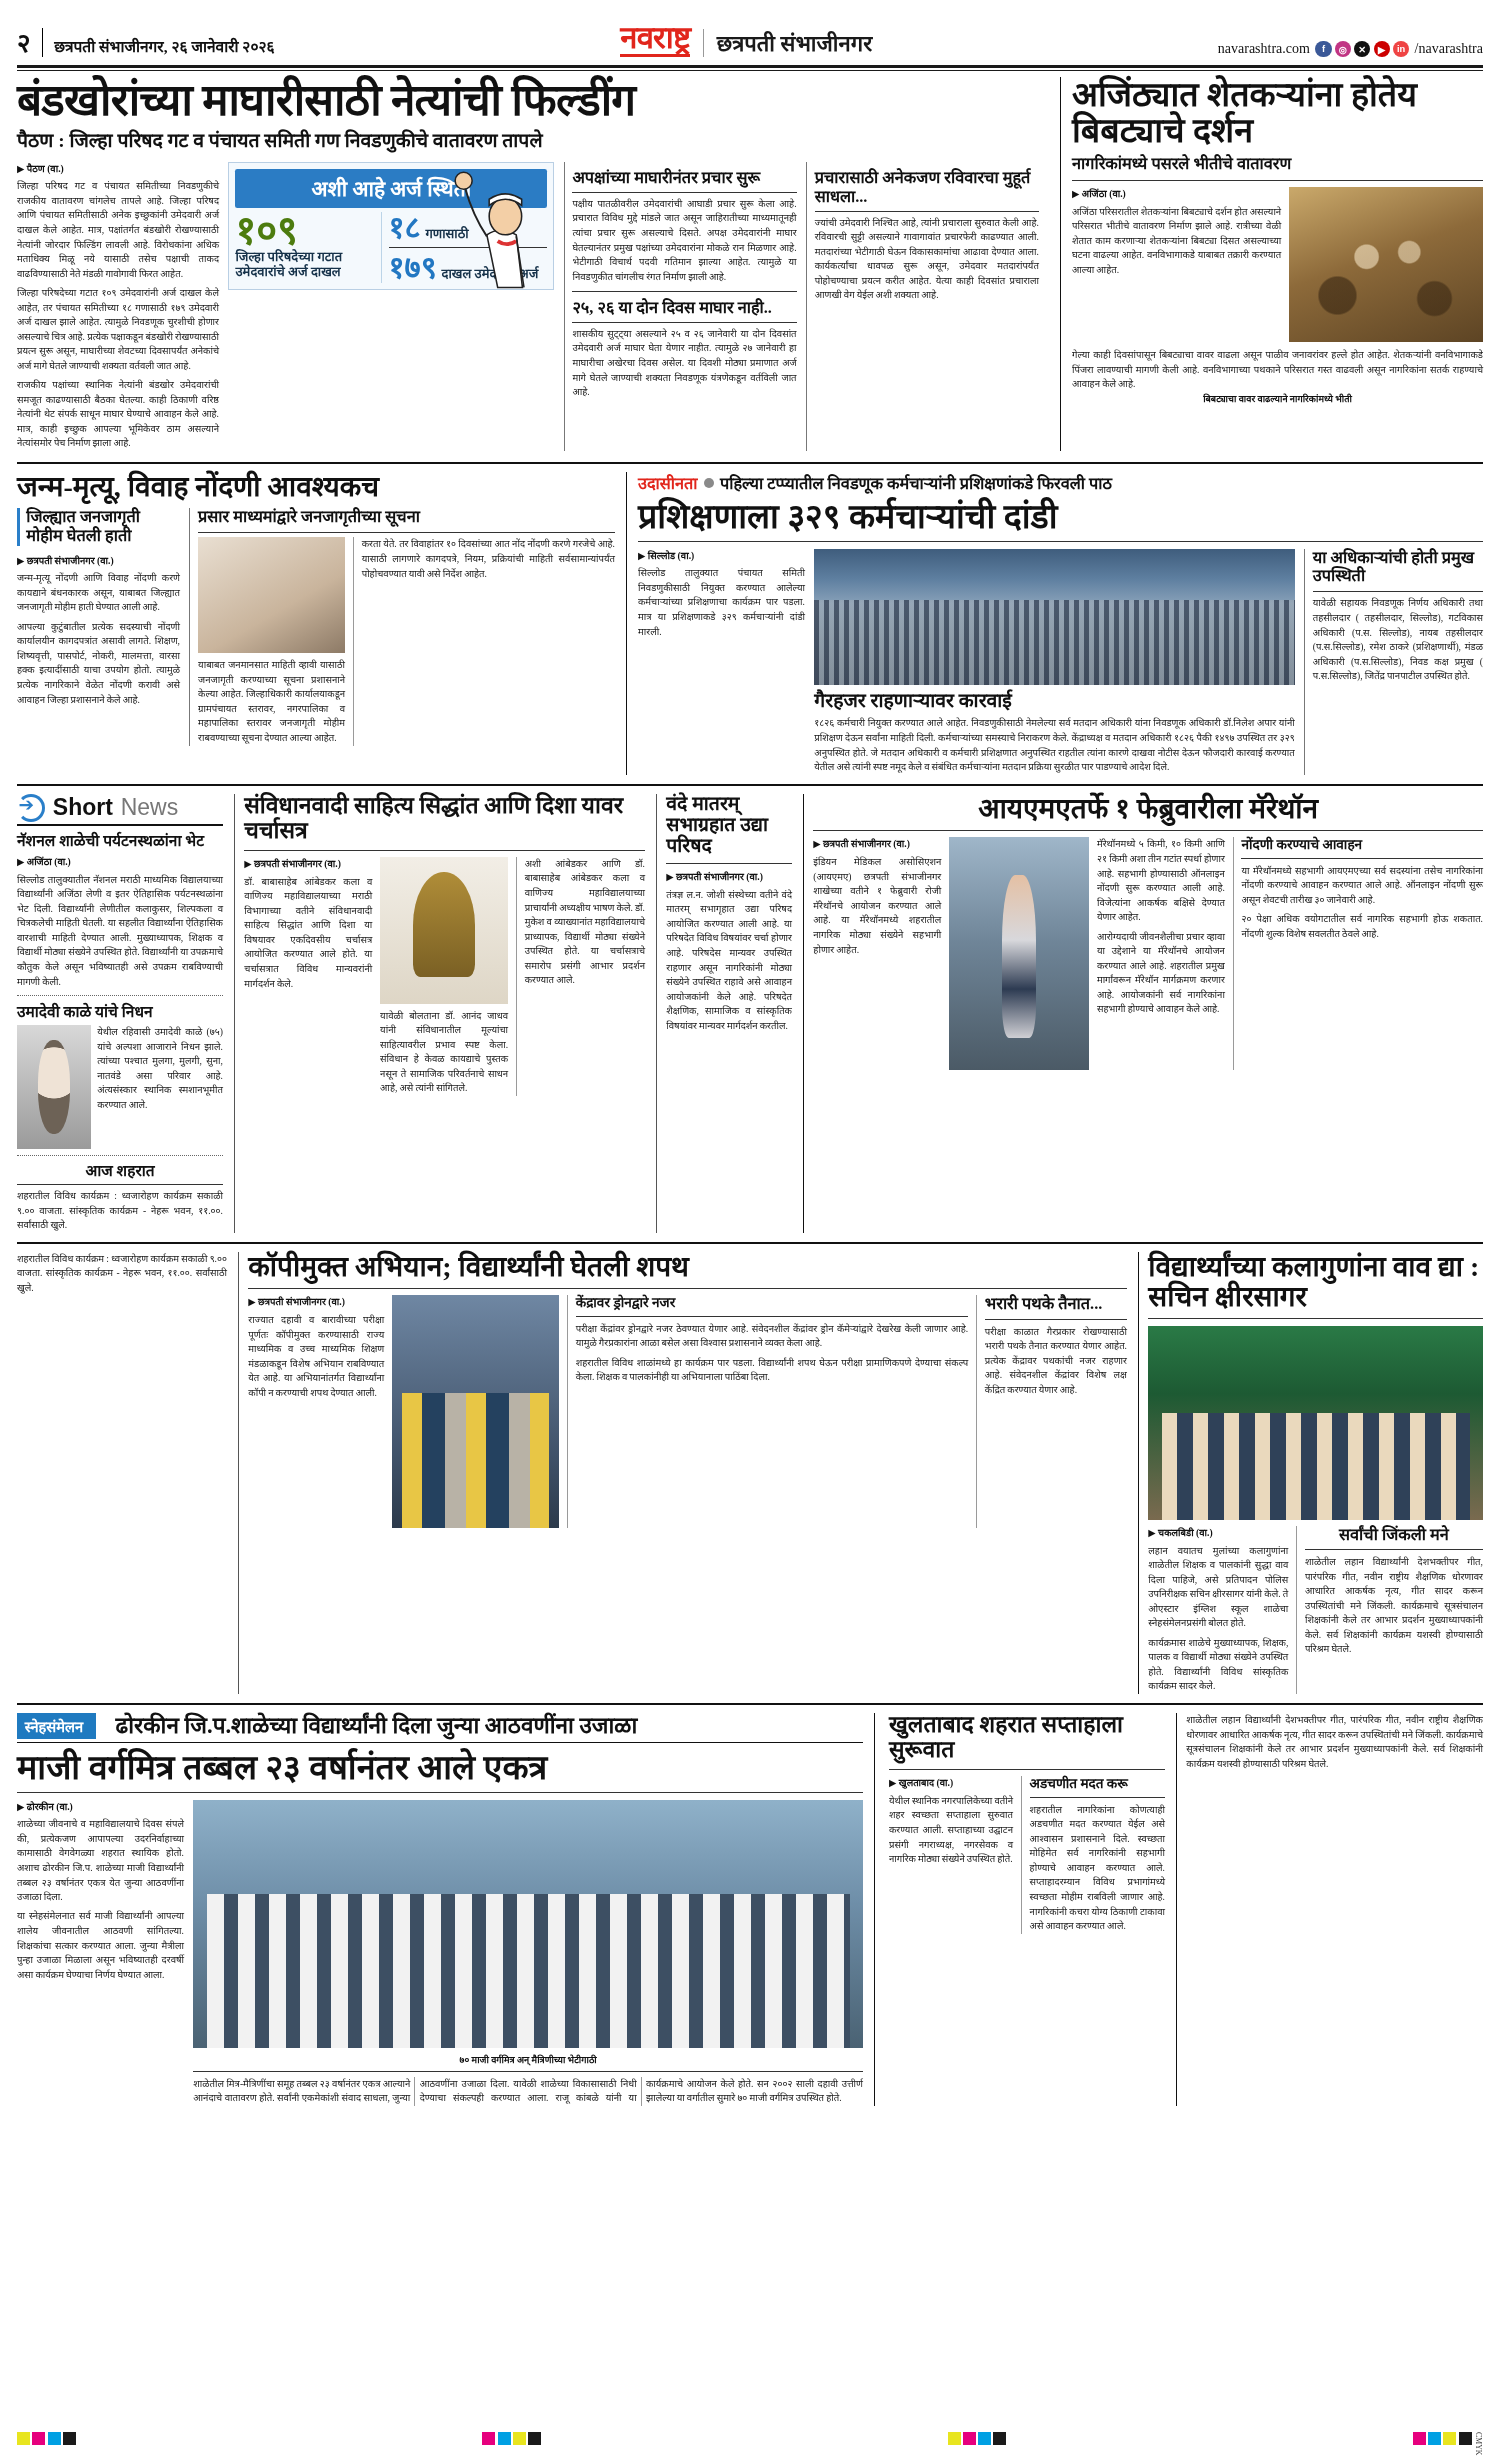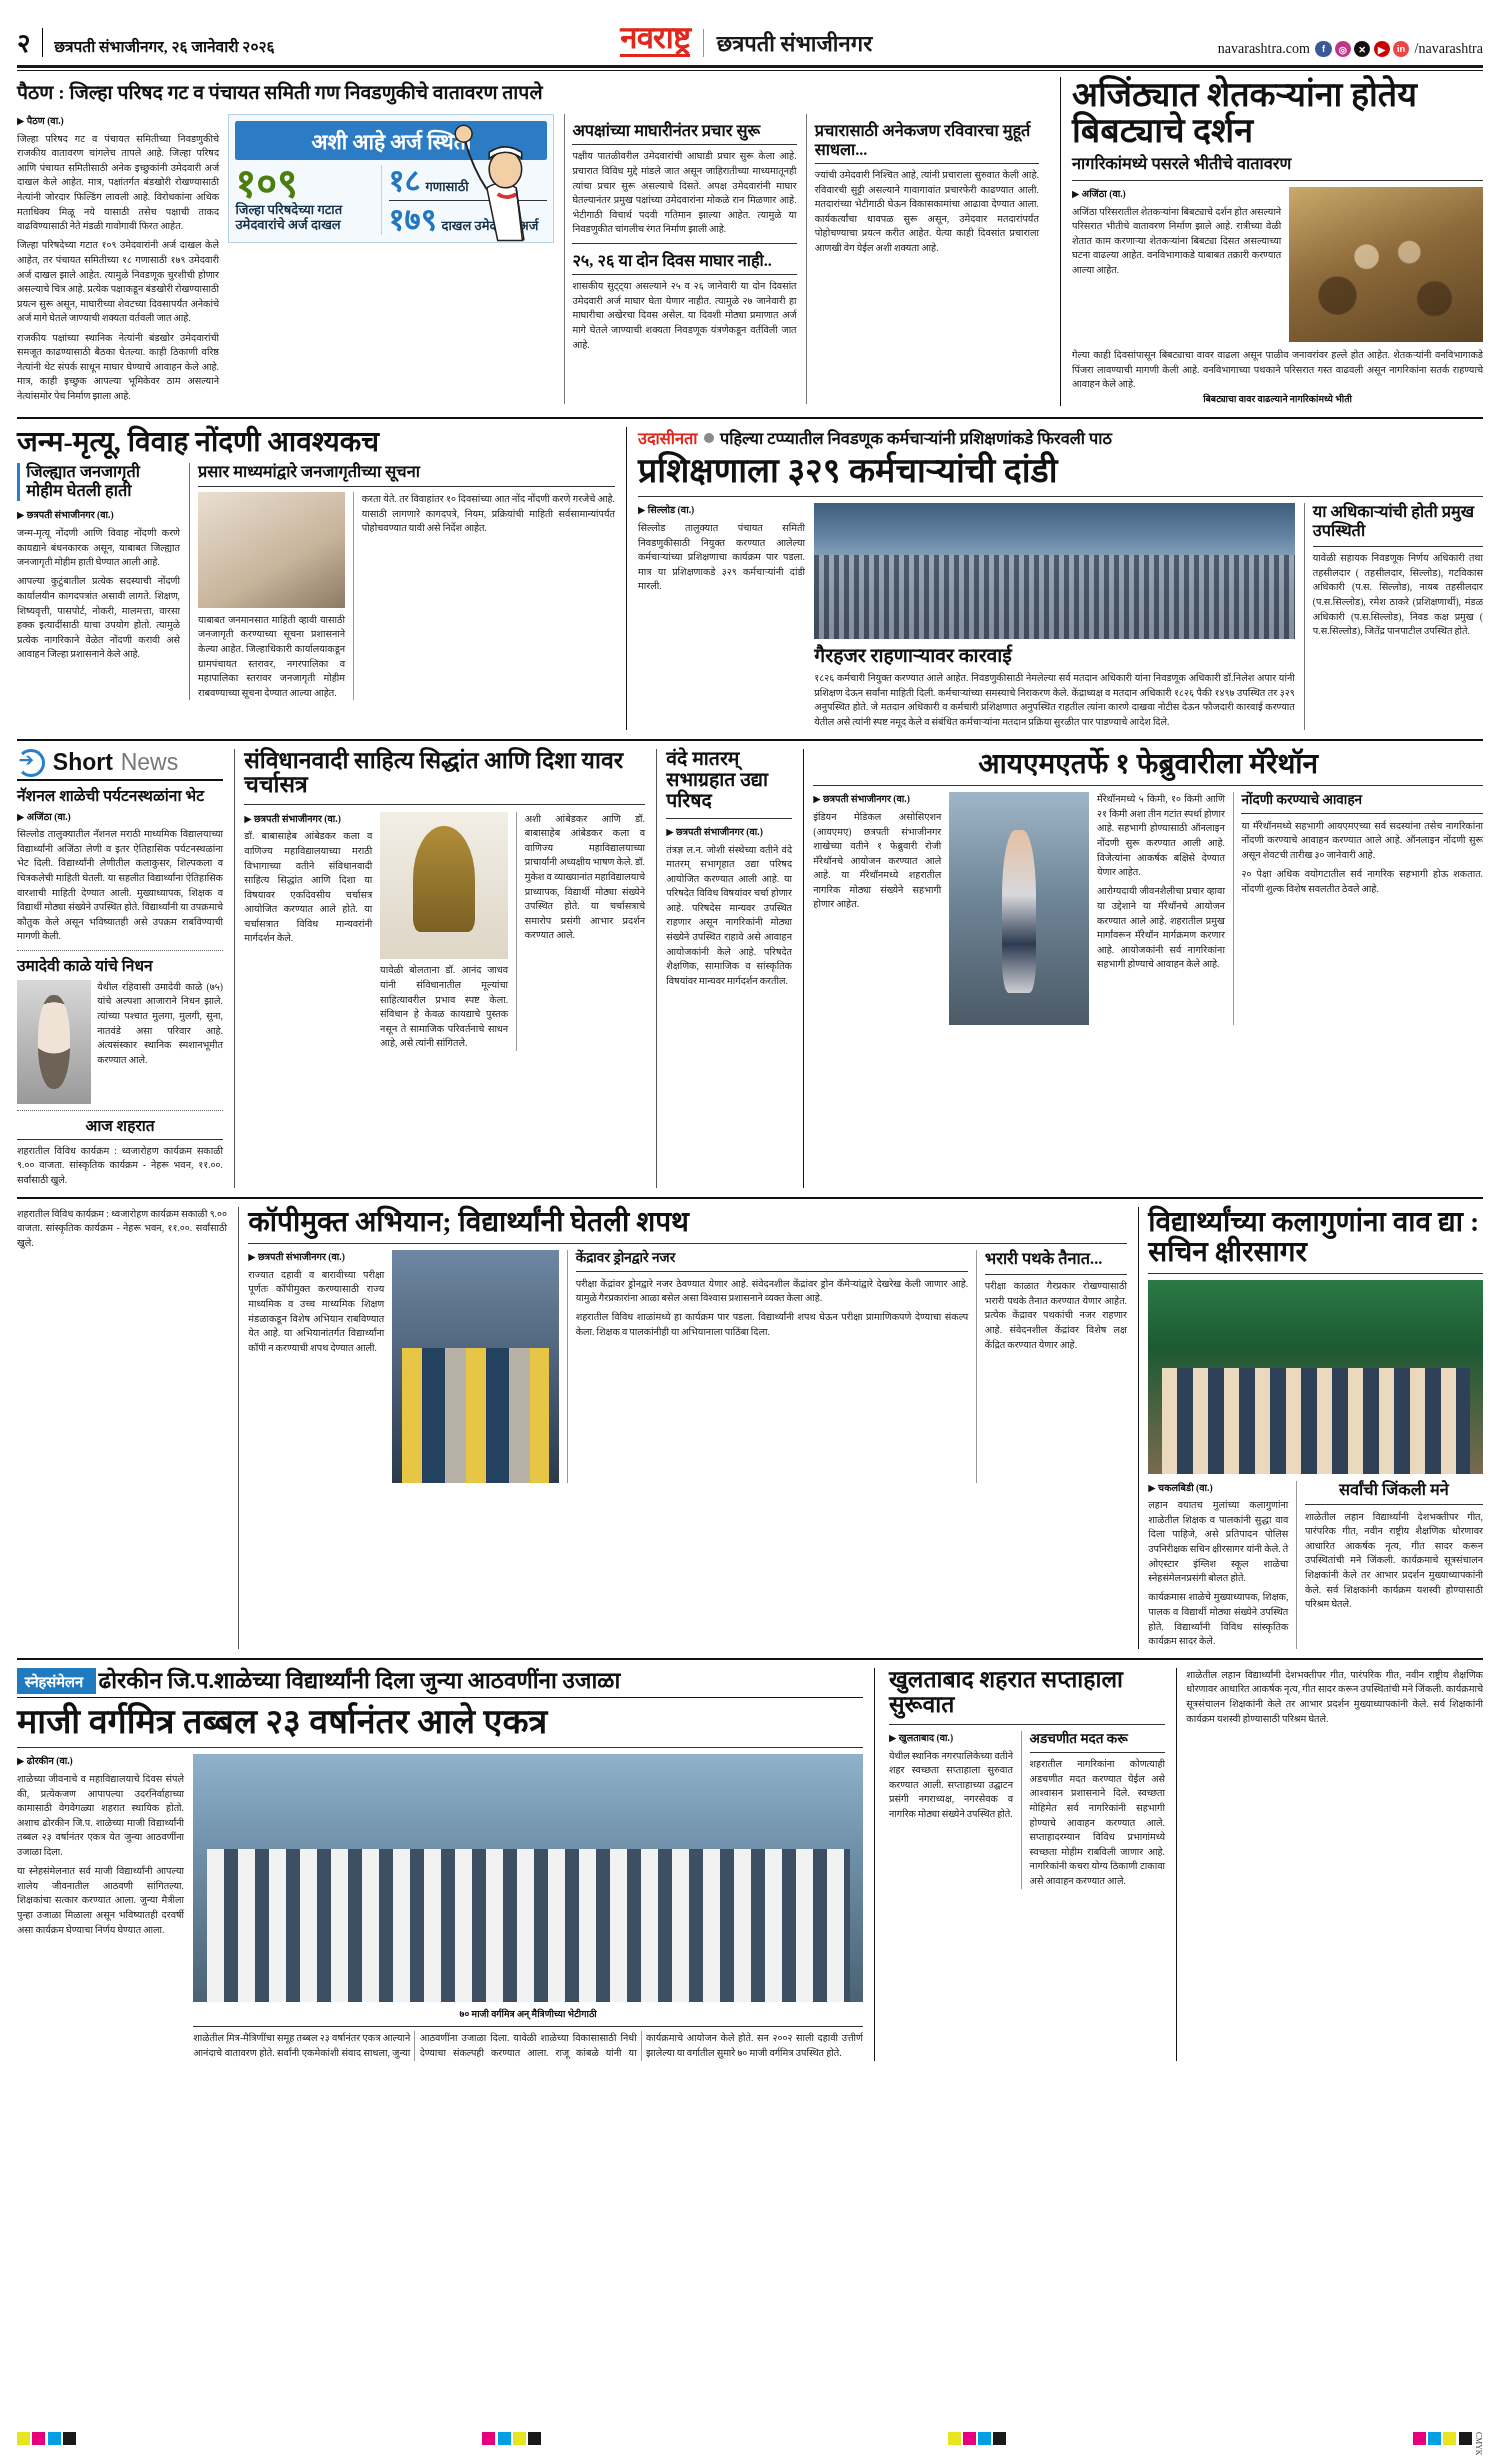--- a/index.html
+++ b/index.html
@@ -104,21 +104,21 @@
                 radial-gradient(circle at 75% 72%, rgba(40,25,10,.45) 0 9%, transparent 10%);
   }
 
   
   .mid { display: flex; gap: 11px; margin-top: 11px; border-top: 2.3px solid #111; padding-top: 7.8px; }
   .mid-left { width: 598px; }
   .mid-right { flex: 1; border-left: 1.6px solid #111; padding-left: 11px; }
 
   .tagflag {
     display: inline-block; background: #1f7ac0; color: #fff; font-size: 14.7px; font-weight: bold;
-    padding: 3.1px 12.4px 3.1px 7.8px; margin-right: 3px;
+    padding: 3.1px 12.4px 3.1px 7.8px; margin-right: 20px;
   }
   .tagflag-red { color: #e1261c; font-weight: bold; font-size: 16.3px; background: none; padding: 0; }
   .kicker-row { display: flex; align-items: center; gap: 6.2px; font-size: 16.3px; font-weight: bold; }
   .dot-grey { width: 10px; height: 10px; border-radius: 50%; background: #8a8a8a; display: inline-block; }
 
   
   .chart-wrap { display: flex; gap: 6.2px; align-items: flex-end; padding: 6.2px 0 0; }
   .chart-axis { border-left: 1.2px solid #333; border-bottom: 1.2px solid #333; display: flex;
     align-items: flex-end; gap: 11px; padding: 0 7.8px 0 9.3px; height: 147px; }
   .bar { width: 26px; background: #ec5b22; }
@@ -220,20 +220,21 @@
       <span class="handle">/navarashtra</span>
     </div>
   </div>
 
   <div class="rule-thick"></div>
   <div class="rule-thin"></div>
 
   <div class="top">
 
     <div class="top-left">
+      <h1 class="hl hl-xxl">बंडखोरांच्या माघारीसाठी नेत्यांची फिल्डींग</h1>
       <div class="sub-deck">पैठण : जिल्हा परिषद गट व पंचायत समिती गण निवडणुकीचे वातावरण तापले</div>
 
       <div class="lede-row">
 
         <div class="col-a">
           <div class="byline">
             <span class="arrow">▶</span> <span>पैठण (वा.)</span>
           </div>
           <p class="body-txt mt6">जिल्हा परिषद गट व पंचायत समितीच्या निवडणुकीचे राजकीय वातावरण चांगलेच तापले आहे. जिल्हा परिषद आणि पंचायत समितीसाठी अनेक इच्छुकांनी उमेदवारी अर्ज दाखल केले आहेत. मात्र, पक्षांतर्गत बंडखोरी रोखण्यासाठी नेत्यांनी जोरदार फिल्डिंग लावली आहे. विरोधकांना अधिक मताधिक्य मिळू नये यासाठी तसेच पक्षाची ताकद वाढविण्यासाठी नेते मंडळी गावोगावी फिरत आहेत.</p>
           <p class="body-txt mt6">जिल्हा परिषदेच्या गटात १०९ उमेदवारांनी अर्ज दाखल केले आहेत, तर पंचायत समितीच्या १८ गणासाठी १७९ उमेदवारी अर्ज दाखल झाले आहेत. त्यामुळे निवडणूक चुरशीची होणार असल्याचे चित्र आहे. प्रत्येक पक्षाकडून बंडखोरी रोखण्यासाठी प्रयत्न सुरू असून, माघारीच्या शेवटच्या दिवसापर्यंत अनेकांचे अर्ज मागे घेतले जाण्याची शक्यता वर्तवली जात आहे.</p>

